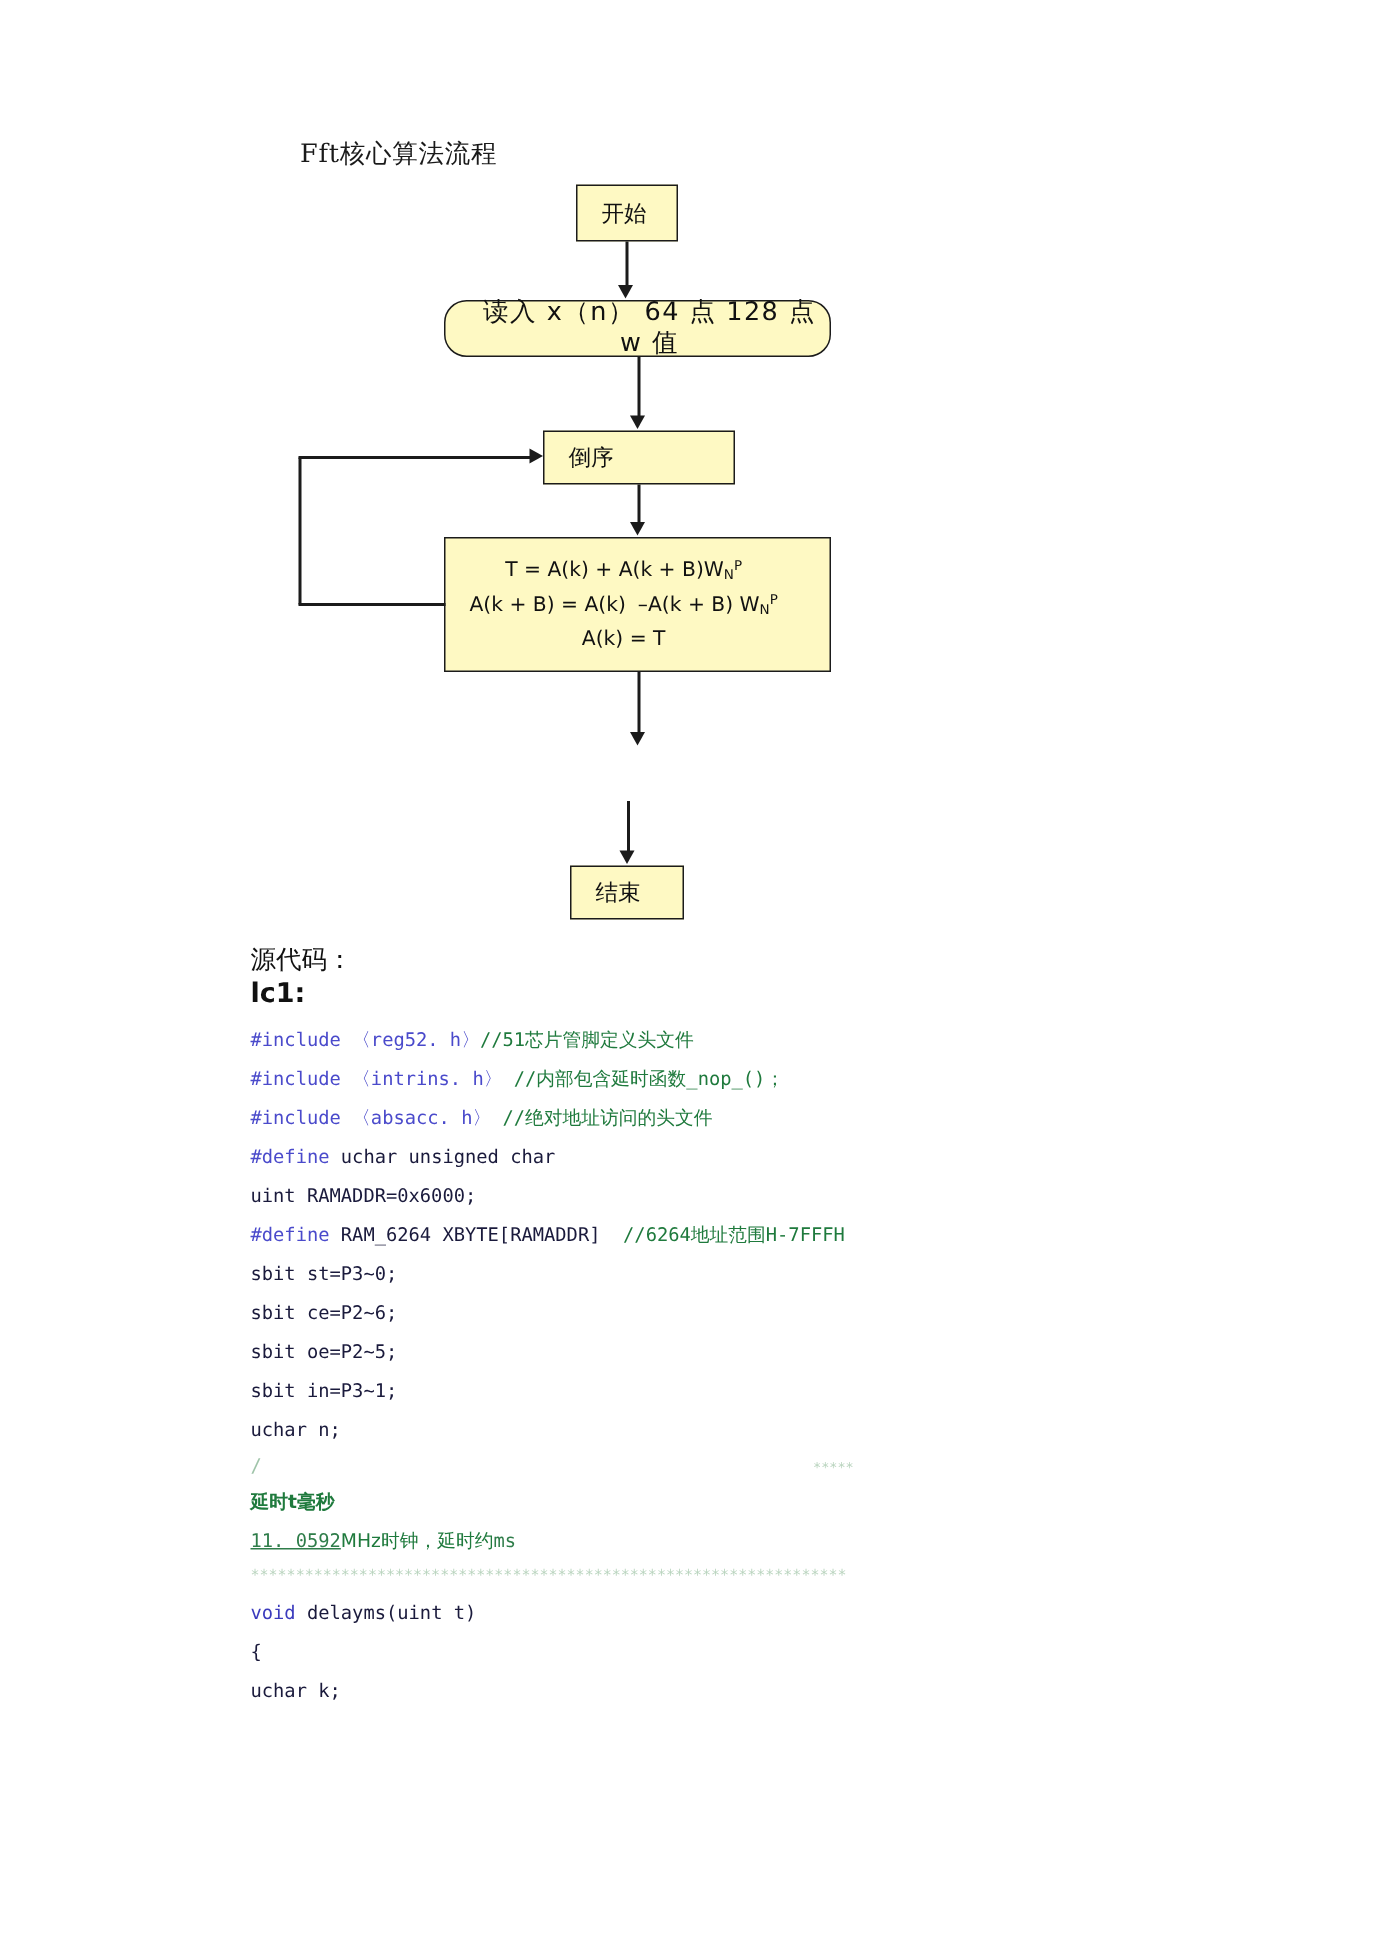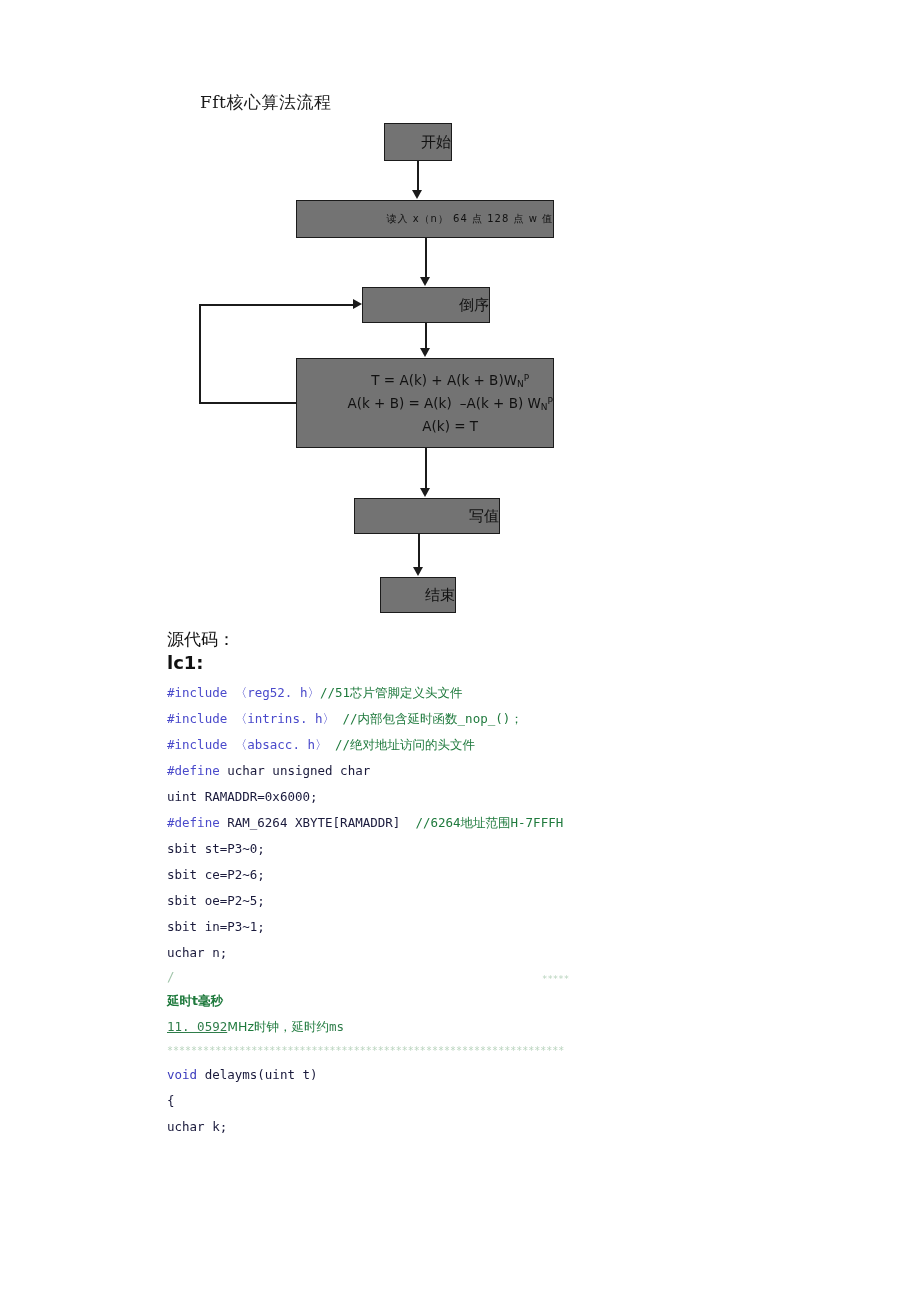--- a/index.html
+++ b/index.html
@@ -19,31 +19,32 @@
     font-family:"DejaVu Serif",serif;
     font-size:17px;letter-spacing:.5px;color:#1a1a1a;
     white-space:nowrap;
   }
 
   
   .flow{position:absolute;left:0;top:0;width:920px;height:630px;}
   .node{
     position:absolute;
     border:1.4px solid #1b1b1b;
-    background:#737373;
+    background:#fef9c3;
     box-sizing:border-box;
-    display:flex;align-items:center;justify-content:flex-end;
+    display:flex;align-items:center;justify-content:flex-start;
     font-family:"DejaVu Sans",sans-serif;
     font-size:15px;color:#111;
     text-align:center;
     line-height:1.25;
+    padding-left:16px;
   }
   .node.thick{border-width:1.6px;}
   .node-start{left:352px;top:123px;width:68px;height:38px;}
-  .node-read{left:264px;top:200px;width:258px;height:38px;font-size:10px;letter-spacing:1px;}
+  .node-read{left:264px;top:200px;width:258px;height:38px;font-size:17px;letter-spacing:1px;border-radius:15px;}
   .node-rev{left:330px;top:287px;width:128px;height:36px;}
   .node-calc{left:264px;top:358px;width:258px;height:90px;}
   .node-write{left:322px;top:498px;width:146px;height:36px;}
   .node-end{left:348px;top:577px;width:76px;height:36px;}
 
   .formula{
     font-family:"DejaVu Sans",sans-serif;
     font-size:13.5px;
     line-height:1.65;
     color:#111;
@@ -150,23 +151,20 @@
     </div>
 
     <div class="hline" style="left:167px;top:402px;width:98px;"></div>
     <div class="vline" style="left:167px;top:305px;height:98px;"></div>
     <div class="hline" style="left:167px;top:304px;width:155px;"></div>
     <div class="arrowhead-right" style="left:321px;top:299px;"></div>
 
     <div class="vline" style="left:393px;top:448px;height:41px;"></div>
     <div class="arrowhead" style="left:388px;top:488px;"></div>
 
-    <div class="node node-write">
-      <span>写值</span>
-    </div>
 
     <div class="vline" style="left:386px;top:534px;height:34px;"></div>
     <div class="arrowhead" style="left:381px;top:567px;"></div>
 
     <div class="node node-end">
       <span>结束</span>
     </div>
   </div>
 
   <div class="code-area">

